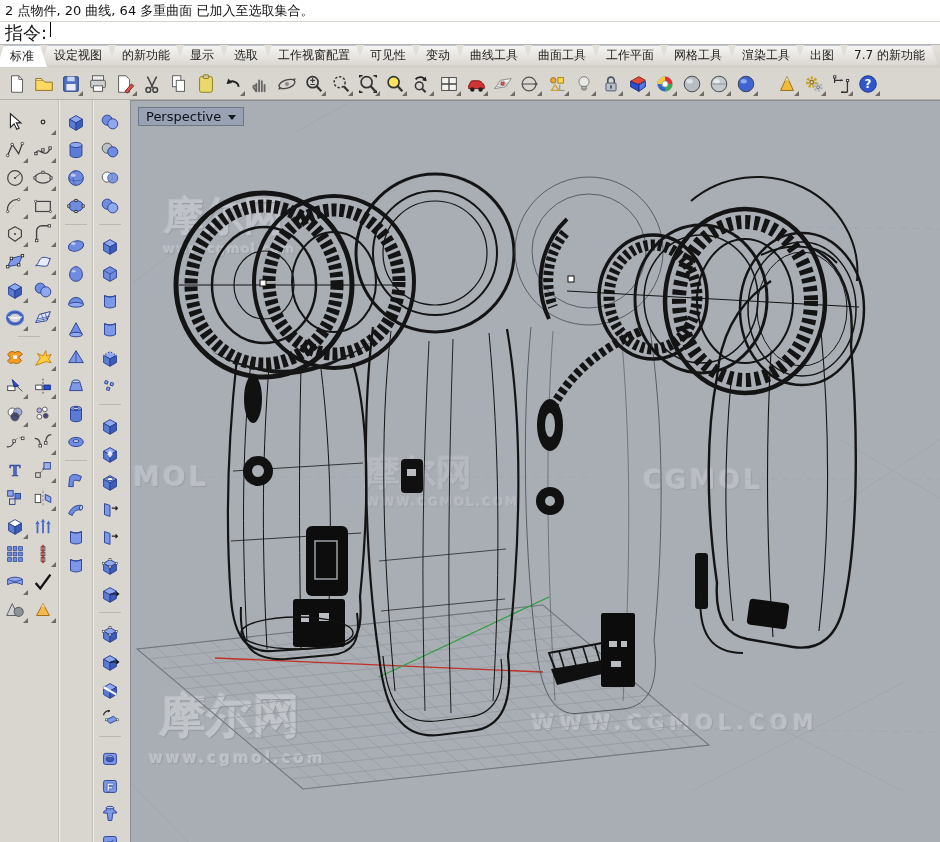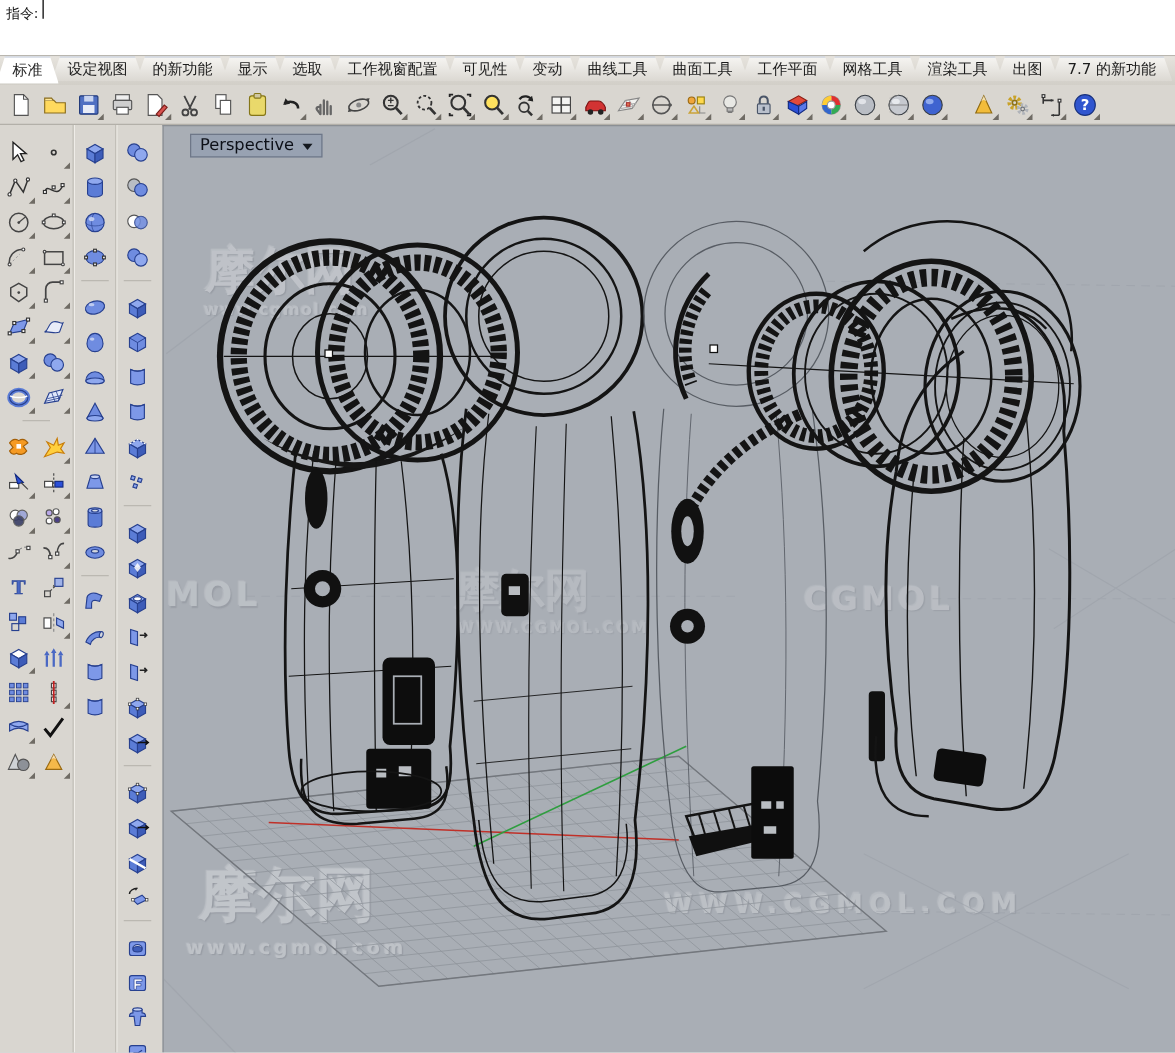--- a/index.html
+++ b/index.html
@@ -1,21 +1,21 @@
 <!DOCTYPE html>
 <html><head>
 <meta charset="utf-8">
 <style>
 *{margin:0;padding:0;box-sizing:border-box}
 html,body{width:940px;height:842px;overflow:hidden;font-family:"DejaVu Sans","Liberation Sans",sans-serif}
 #app{position:relative;width:940px;height:842px;background:#d9d6d0}
 
 #cmd{position:absolute;left:0;top:0;width:940px;height:45px;background:#fff;border-bottom:1px solid #b9b6af}
 #cmd-history{height:22px;line-height:22px;padding-left:5px;font-size:13px;color:#111;border-bottom:1px solid #d7d4ce;white-space:nowrap}
-#cmd-line{height:22px;line-height:22px;padding-left:5px;font-size:11px;color:#111;display:flex;}
+#cmd-line{height:22px;line-height:22px;padding-left:5px;font-size:18px;color:#111;display:flex;}
 #caret{display:inline-block;width:1px;height:15px;background:#000;margin-left:3px;animation:blink 1s steps(1) infinite}
 @keyframes blink{50%{opacity:0}}
 
 #tabbar{position:absolute;left:0;top:45px;width:940px;height:23px;background:linear-gradient(#e6e3dd,#d2cfc8);display:flex;align-items:flex-end;padding-left:3px}
 #tabs{display:flex;align-items:flex-start;height:23px}
 .tab{height:20px;line-height:20px;padding:0 13px;font-size:12px;color:#1c1c1c;background:linear-gradient(#f7f6f3,#dbd8d2);clip-path:polygon(7px 0,calc(100% - 7px) 0,100% 100%,0 100%);margin-left:-6px;box-shadow:inset 0 1px 0 #b9c4d6;white-space:nowrap;cursor:default}
 .tab.active{background:#fff;height:22px;line-height:22px;z-index:2;position:relative}
 
 #toolbar{position:absolute;left:0;top:68px;width:940px;height:32px;background:#d9d6d0;border-bottom:1px solid #b3b0a9;display:flex;align-items:center;padding-left:3px}
 .tbtn{width:27px;height:27px;position:relative;display:flex;align-items:center;justify-content:center;flex:0 0 auto}
@@ -25,31 +25,32 @@
 #sidebar{position:absolute;left:0;top:100px;width:130px;height:742px;background:#d9d6d0}
 .vsep{position:absolute;top:0;bottom:0;width:1px;background:#c2bfb8;box-shadow:1px 0 0 #efede8}
 .scol{position:absolute;display:grid;justify-items:center;align-content:start}
 #smain{left:1px;top:8px;grid-template-columns:28px 28px}
 #scol3{left:62px;top:8px;grid-template-columns:28px}
 #scol4{left:96px;top:8px;grid-template-columns:28px}
 .icon{width:28px;height:28px;position:relative;display:flex;align-items:center;justify-content:center}
 .sep{grid-column:1/-1;height:8px;width:22px;border-top:1px solid #bbb8b1;margin-top:4px}
 
 #viewport{position:absolute;left:130px;top:100px;width:810px;height:742px;background:#a9aeb5;overflow:hidden;border-left:1px solid #8b8f94;border-top:1px solid #8b8f94}
-#vplabel{position:absolute;left:21px;top:6px;z-index:5;background:#98a2b2;border:1px solid #6e7788;padding:1px 7px;display:flex;gap:7px;align-items:center;font-size:13px;color:#0d1018;cursor:default}
+#vplabel{position:absolute;left:7px;top:6px;z-index:5;background:#98a2b2;border:1px solid #6e7788;padding:1px 7px;display:flex;gap:7px;align-items:center;font-size:13px;color:#0d1018;cursor:default}
 .varrow{display:inline-block;width:0;height:0;border-left:4px solid transparent;border-right:4px solid transparent;border-top:5px solid #14181f;margin-top:1px}
 .wm{position:absolute;font-weight:bold;color:#c8cbd0;text-shadow:1px 1px 1px rgba(85,90,100,.30),-1px -1px 1px rgba(255,255,255,.28);pointer-events:none;white-space:nowrap;z-index:1}
 #vp3d{position:absolute;left:0;top:0;z-index:2}
 </style>
 </head>
 <body>
 
 <div id="app">
 
   <div id="cmd">
+    <div id="cmd-history">2 点物件, 20 曲线, 64 多重曲面 已加入至选取集合。</div>
     <div id="cmd-line">
         <span>指令:</span>
         <span id="caret"></span>
       </div>
   </div>
 
   <div id="tabbar">
     <div id="tabs">
         <div class="tab active">标准</div>
         <div class="tab">设定视图</div>

